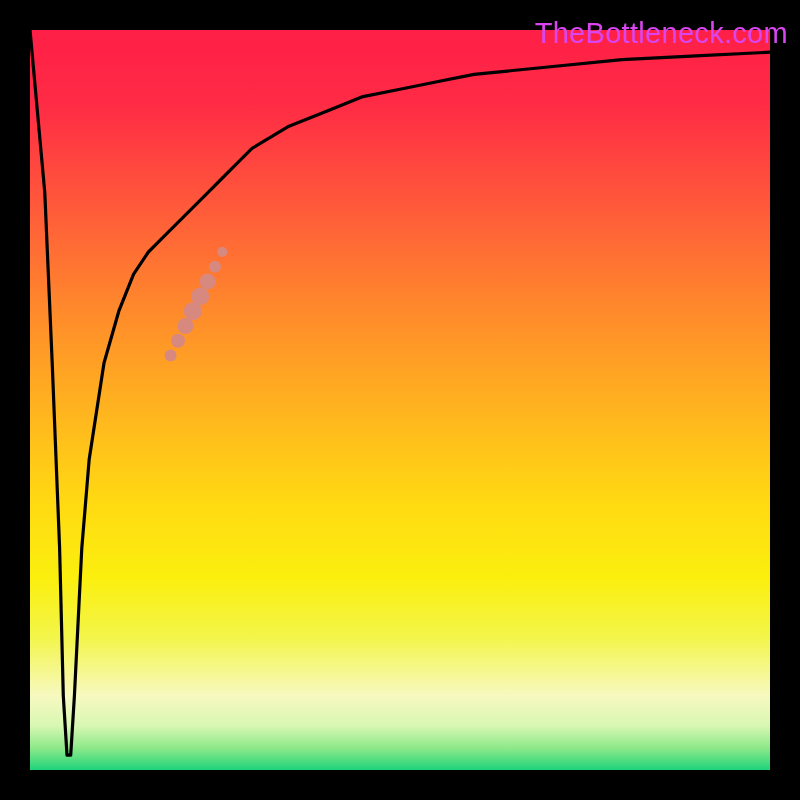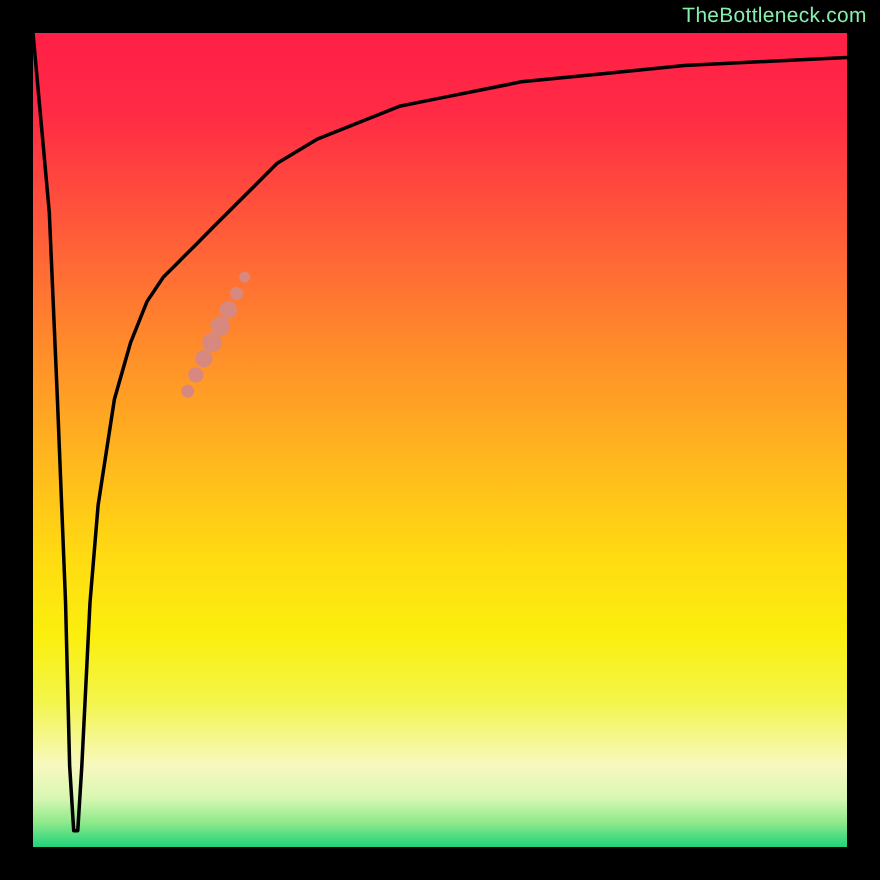--- a/index.html
+++ b/index.html
@@ -12,24 +12,24 @@
     background: #000;
   }
   .outer {
     position: relative;
     width: 800px;
     height: 800px;
     background: #000;
   }
   .watermark {
     position: absolute;
-    top: 4px;
+    top: 17px;
     right: 12px;
-    color: #86efac;
-    font-size: 19px;
+    color: #d946ef;
+    font-size: 29px;
     font-weight: 500;
     letter-spacing: 0.3px;
     z-index: 10;
   }
   .plot-area {
     position: absolute;
     left: 30px;
     top: 30px;
     width: 740px;
     height: 740px;

